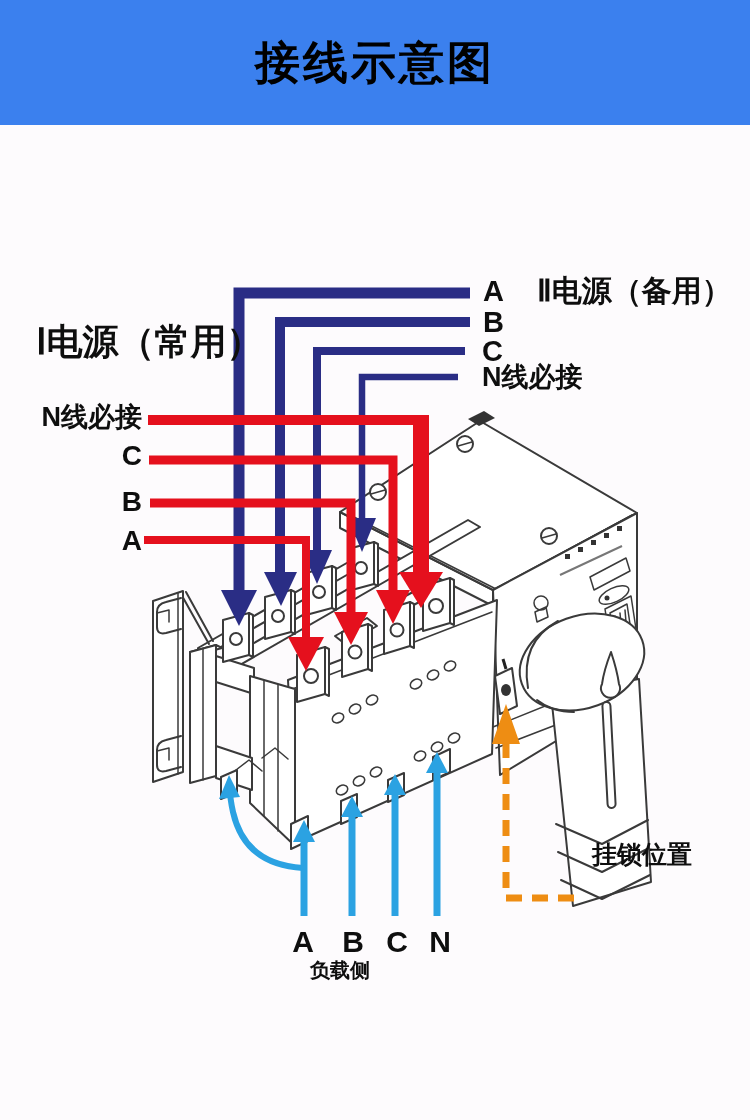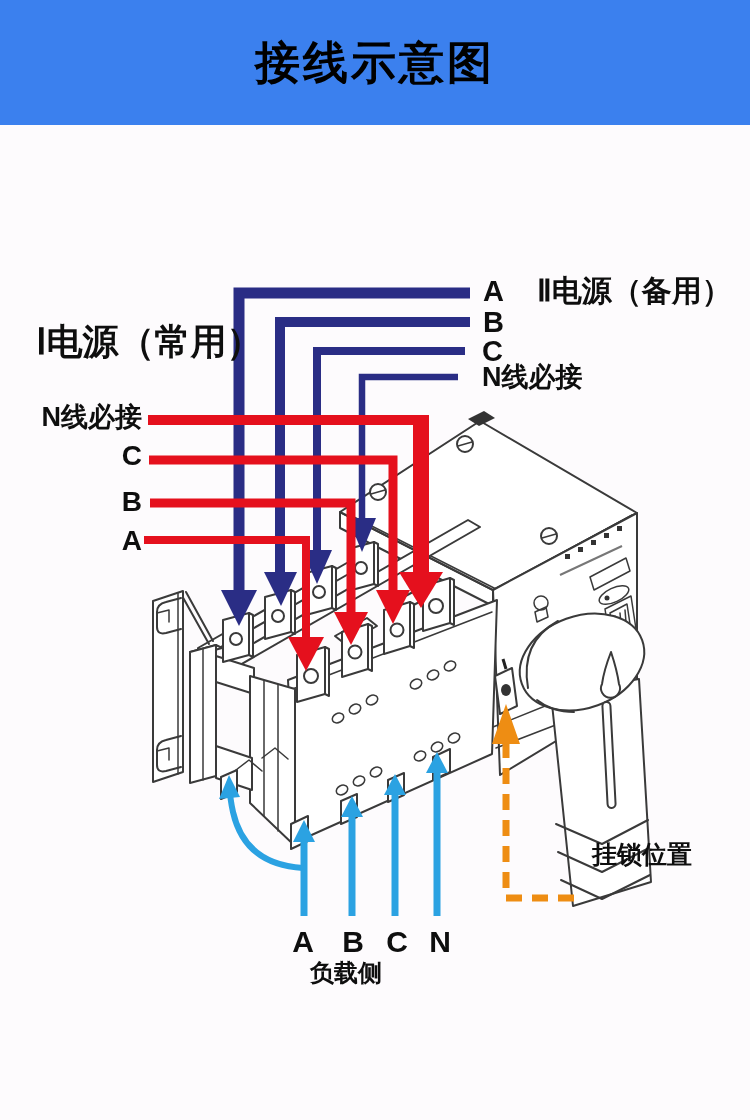--- a/index.html
+++ b/index.html
@@ -30,21 +30,21 @@
   .s1 {left:36px;top:323px;font-size:36px;}
   .p1n{left:26px;top:403px;width:116px;text-align:right;font-size:27px;}
   .p1c{left:26px;top:441px;width:116px;text-align:right;font-size:28px;}
   .p1b{left:26px;top:487px;width:116px;text-align:right;font-size:28px;}
   .p1a{left:26px;top:526px;width:116px;text-align:right;font-size:28px;}
   
   .pla{left:288px;top:926px;width:30px;text-align:center;font-size:30px;}
   .plb{left:338px;top:926px;width:30px;text-align:center;font-size:30px;}
   .plc{left:382px;top:926px;width:30px;text-align:center;font-size:30px;}
   .pln{left:425px;top:926px;width:30px;text-align:center;font-size:30px;}
-  .loadlbl{left:310px;top:960px;font-size:24px;}
+  .loadlbl{left:310px;top:960px;font-size:20px;}
   .padlbl{left:584px;top:841px;font-size:25px;margin-left:8px;}
 
   
   .ln{stroke:var(--line-art,#3a3a3a);stroke-width:2;fill:#ffffff;stroke-linejoin:round;stroke-linecap:round;}
   .nf{fill:none;}
   .thin{stroke-width:1.5;}
   .dk{fill:#333333;stroke:none;}
   
   .ab{stroke:var(--backup-arrow,#2a2d85);fill:none;stroke-linejoin:miter;stroke-linecap:butt;}
   .hb{fill:var(--backup-arrow,#2a2d85);stroke:none;}

